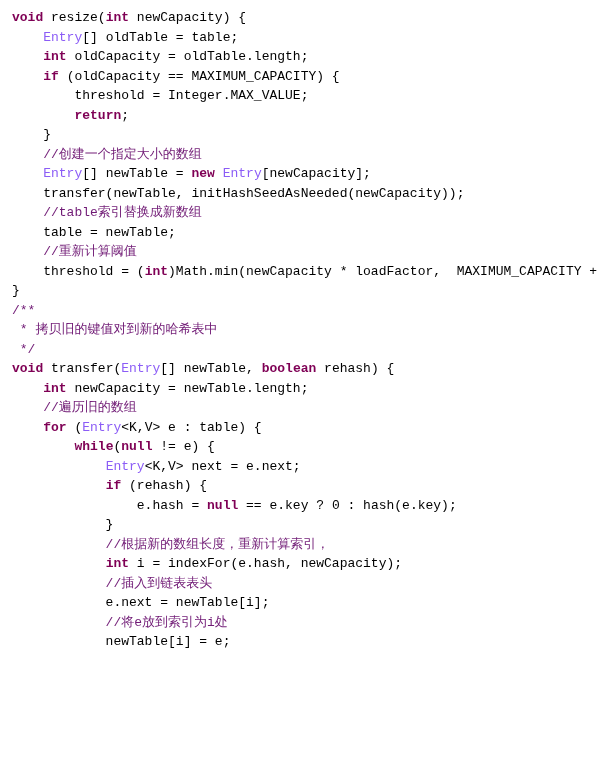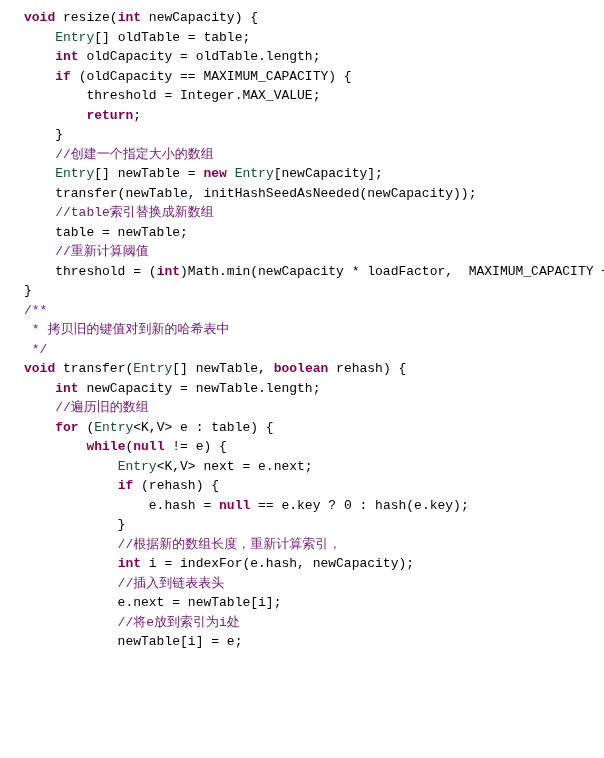--- a/index.html
+++ b/index.html
@@ -12,30 +12,30 @@
       background-color: #f0f0f0;
       font-family: 'Courier New', Courier, monospace;
       font-size: 13px;
       line-height: 1.5;
     }
 
     .code-container {
       background-color: #ffffff;
       width: 604px;
       min-height: 758px;
-      padding: 8px 24px;
+      padding: 8px 12px;
       overflow: auto;
     }
 
     .code-block {
       white-space: pre;
     }
 
     .kw { color: #7f0055; font-weight: bold; }     
-    .cn { color: #14532d; }                          
+    .cn { color: #8b5cf6; }                          
     .cm { color: #701a75; }                        
     .plain { color: #000000; }                         
   </style>
 </head>
 <body>
 
 <div class="code-container">
   <div class="code-block" id="code-output"><div><span class="kw">void</span><span class="plain"> resize(</span><span class="kw">int</span><span class="plain"> newCapacity) {</span></div><div><span class="plain">    </span><span class="cn">Entry</span><span class="plain">[] oldTable = table;</span></div><div><span class="plain">    </span><span class="kw">int</span><span class="plain"> oldCapacity = oldTable.length;</span></div><div><span class="plain"></span></div><div><span class="plain">    </span><span class="kw">if</span><span class="plain"> (oldCapacity == MAXIMUM_CAPACITY) {</span></div><div><span class="plain">        threshold = Integer.MAX_VALUE;</span></div><div><span class="plain">        </span><span class="kw">return</span><span class="plain">;</span></div><div><span class="plain">    }</span></div><div><span class="plain"></span></div><div><span class="cm">    //创建一个指定大小的数组</span></div><div><span class="plain">    </span><span class="cn">Entry</span><span class="plain">[] newTable = </span><span class="kw">new</span><span class="plain"> </span><span class="cn">Entry</span><span class="plain">[newCapacity];</span></div><div><span class="plain"></span></div><div><span class="plain">    transfer(newTable, initHashSeedAsNeeded(newCapacity));</span></div><div><span class="plain"></span></div><div><span class="cm">    //table索引替换成新数组</span></div><div><span class="plain">    table = newTable;</span></div><div><span class="plain"></span></div><div><span class="cm">    //重新计算阈值</span></div><div><span class="plain">    threshold = (</span><span class="kw">int</span><span class="plain">)Math.min(newCapacity * loadFactor,  MAXIMUM_CAPACITY + 1);</span></div><div><span class="plain">}</span></div><div><span class="plain"></span></div><div><span class="cm">/**</span></div><div><span class="cm"> * 拷贝旧的键值对到新的哈希表中</span></div><div><span class="cm"> */</span></div><div><span class="kw">void</span><span class="plain"> transfer(</span><span class="cn">Entry</span><span class="plain">[] newTable, </span><span class="kw">boolean</span><span class="plain"> rehash) {</span></div><div><span class="plain">    </span><span class="kw">int</span><span class="plain"> newCapacity = newTable.length;</span></div><div><span class="cm">    //遍历旧的数组</span></div><div><span class="plain">    </span><span class="kw">for</span><span class="plain"> (</span><span class="cn">Entry</span><span class="plain">&lt;K,V&gt; e : table) {</span></div><div><span class="plain">        </span><span class="kw">while</span><span class="plain">(</span><span class="kw">null</span><span class="plain"> != e) {</span></div><div><span class="plain">            </span><span class="cn">Entry</span><span class="plain">&lt;K,V&gt; next = e.next;</span></div><div><span class="plain">            </span><span class="kw">if</span><span class="plain"> (rehash) {</span></div><div><span class="plain">                e.hash = </span><span class="kw">null</span><span class="plain"> == e.key ? 0 : hash(e.key);</span></div><div><span class="plain">            }</span></div><div><span class="cm">            //根据新的数组长度，重新计算索引，</span></div><div><span class="plain">            </span><span class="kw">int</span><span class="plain"> i = indexFor(e.hash, newCapacity);</span></div><div><span class="plain"></span></div><div><span class="cm">            //插入到链表表头</span></div><div><span class="plain">            e.next = newTable[i];</span></div><div><span class="plain"></span></div><div><span class="cm">            //将e放到索引为i处</span></div><div><span class="plain">            newTable[i] = e;</span></div></div>
 </div>
 

